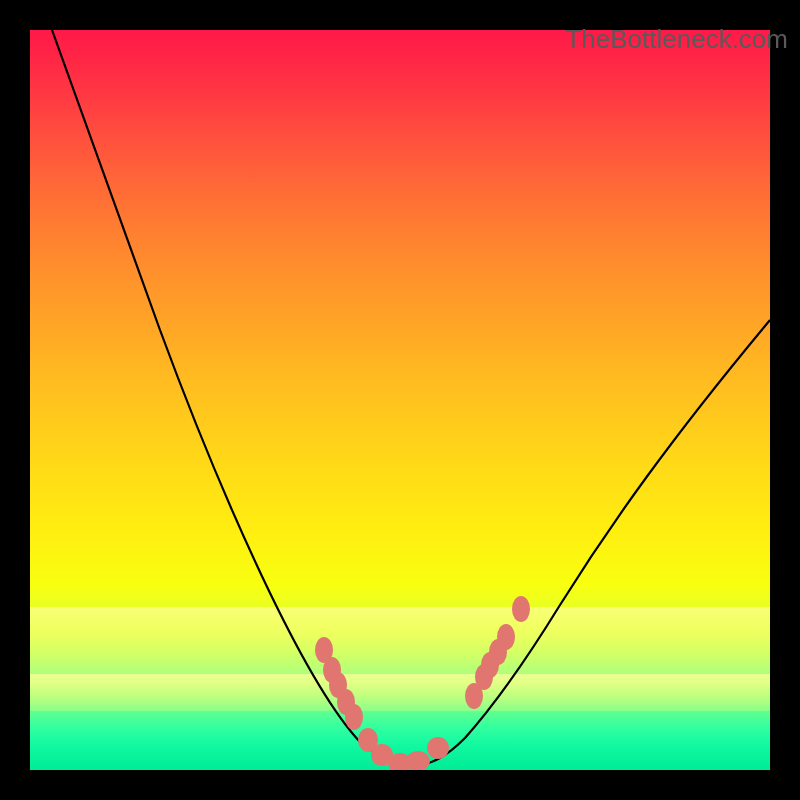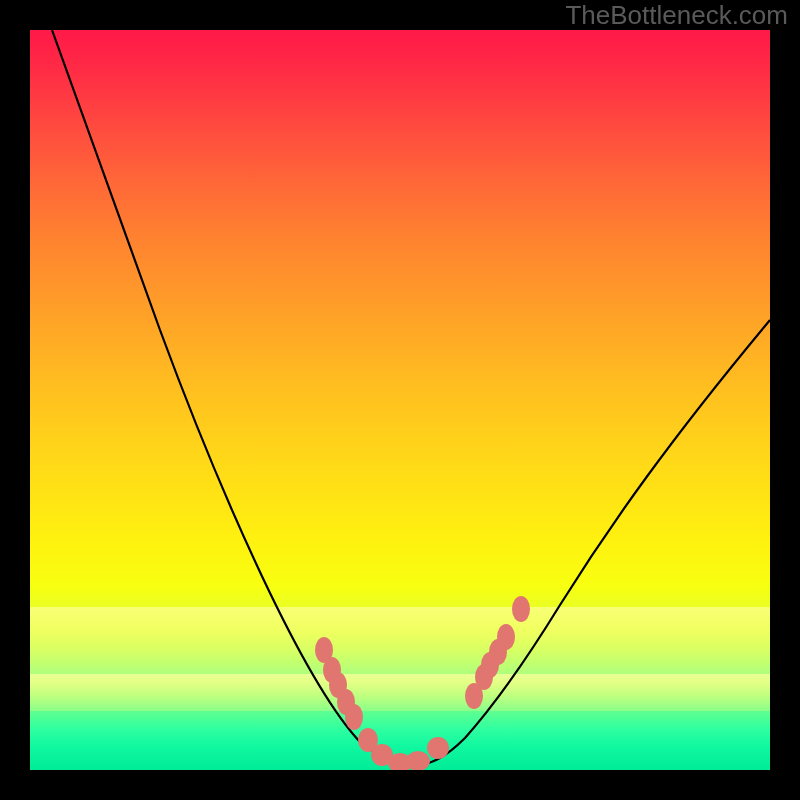--- a/index.html
+++ b/index.html
@@ -5,21 +5,21 @@
   * { margin: 0; padding: 0; box-sizing: border-box; }
   body {
     width: 800px;
     height: 800px;
     background: #000;
     position: relative;
     overflow: hidden;
   }
   .watermark {
     position: absolute;
-    top: 0;
+    top: 24px;
     right: 12px;
     color: #5a5a5a;
     font-family: Arial, sans-serif;
     font-size: 26px;
     font-weight: 500;
     z-index: 10;
   }
   .plot-area {
     position: absolute;
     left: 30px;

